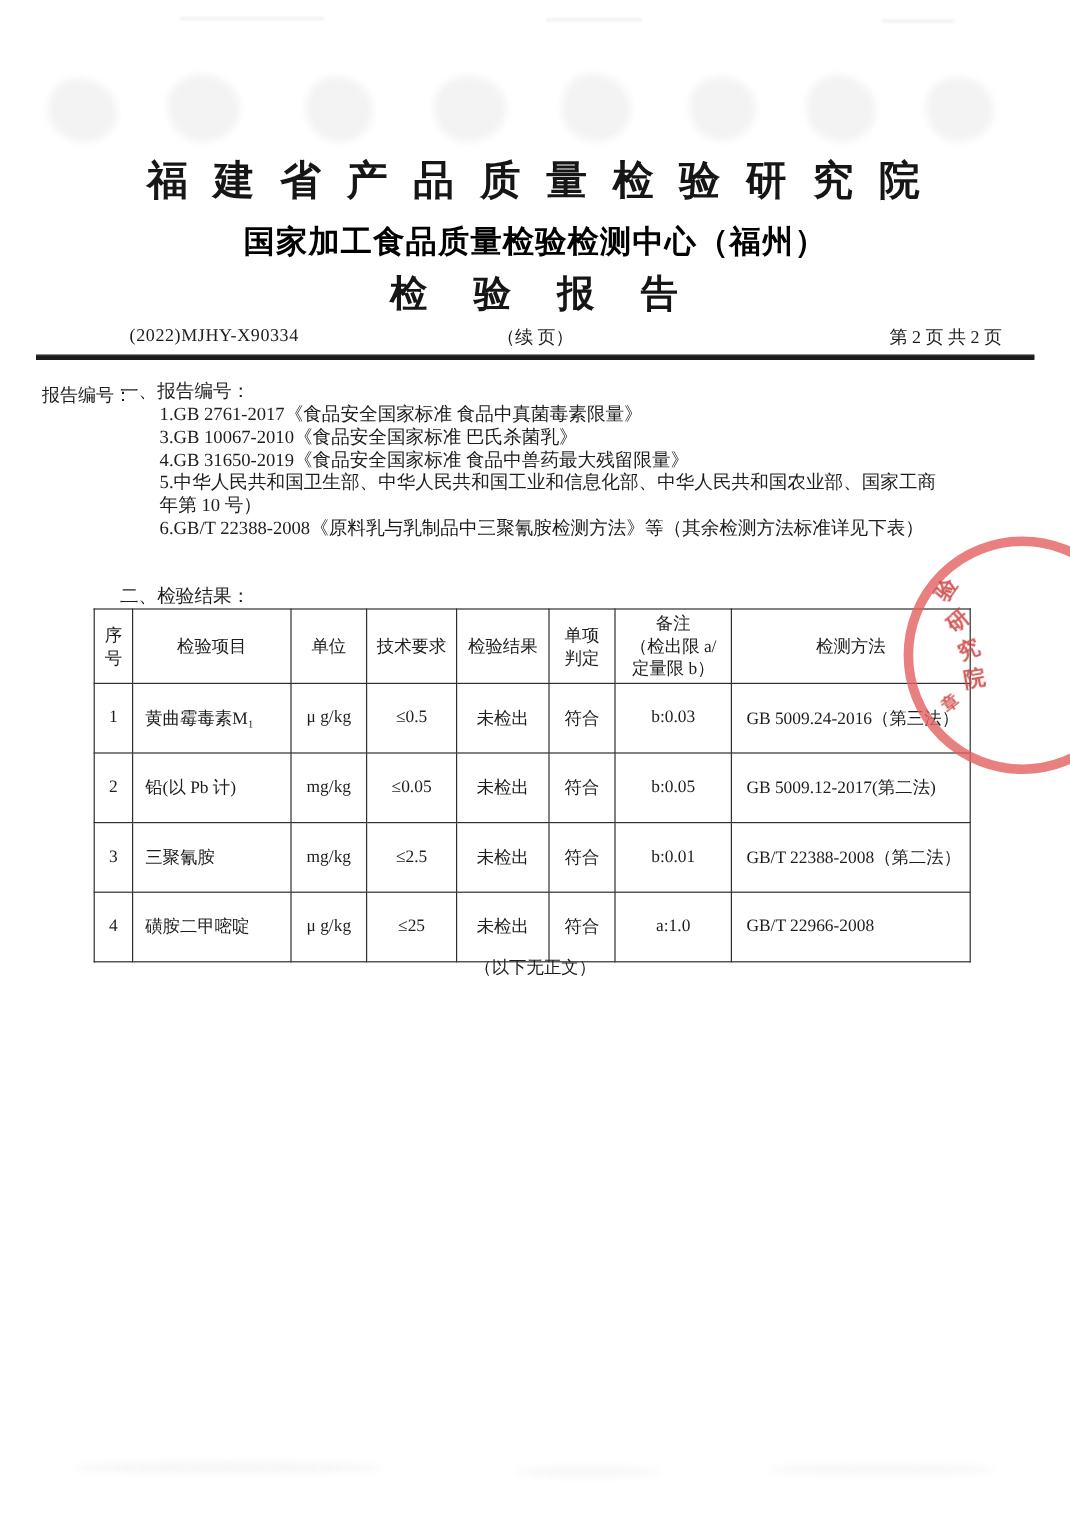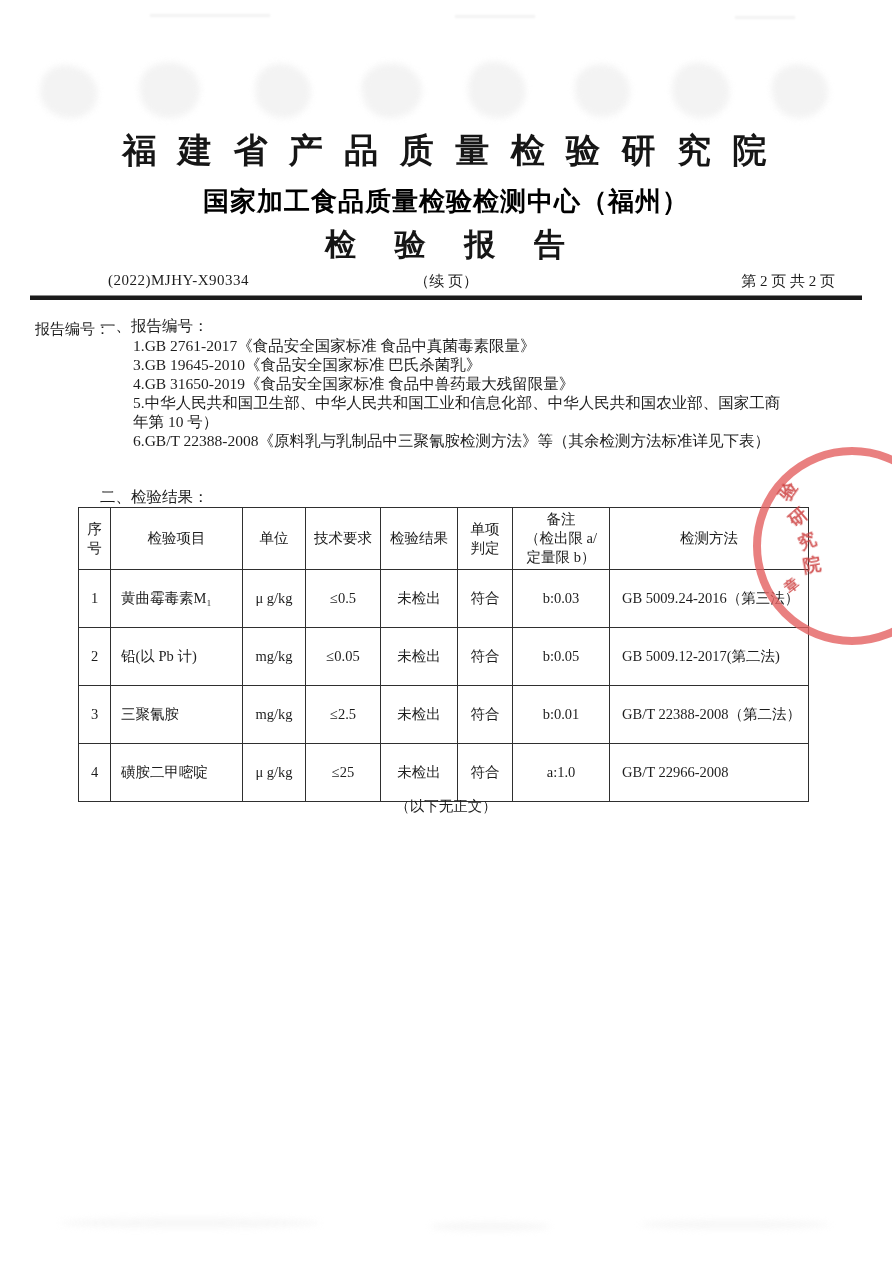--- a/index.html
+++ b/index.html
@@ -108,21 +108,21 @@
     <span class="label">报告编号：</span>
     <span class="value">(2022)MJHY-X90334</span>
     <span class="continued">（续 页）</span>
     <span class="pageinfo">第 2 页  共 2 页</span>
   </div>
   <div class="rule"></div>
 
   <div class="sec-title" style="top:316px;">一、报告编号：</div>
   <div class="basis">
     <div class="line">1.GB 2761-2017《食品安全国家标准 食品中真菌毒素限量》</div>
-    <div class="line">3.GB 19645-2010《食品安全国家标准 巴氏杀菌乳》</div>
+    <div class="line">3.GB 10067-2010《食品安全国家标准 巴氏杀菌乳》</div>
     <div class="line">4.GB 31650-2019《食品安全国家标准 食品中兽药最大残留限量》</div>
     <div class="line">5.中华人民共和国卫生部、中华人民共和国工业和信息化部、中华人民共和国农业部、国家工商</div>
     <div class="line">年第 10 号）</div>
     <div class="line">6.GB/T 22388-2008《原料乳与乳制品中三聚氰胺检测方法》等（其余检测方法标准详见下表）</div>
   </div>
 
   <div class="sec-title" style="top:487px;">二、检验结果：</div>
 
   <table class="results-table">
     <colgroup>

